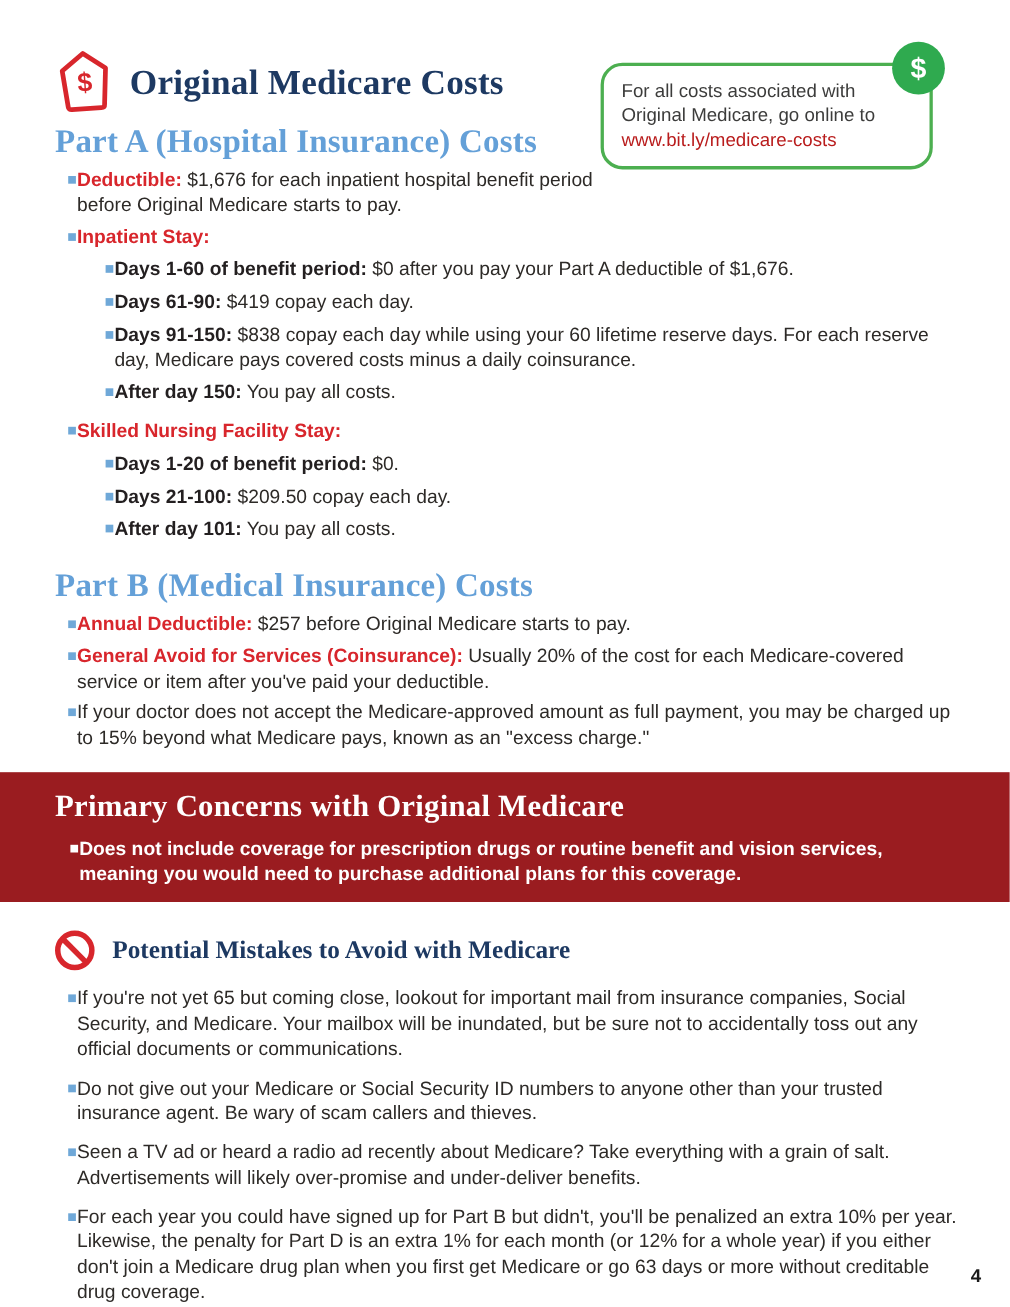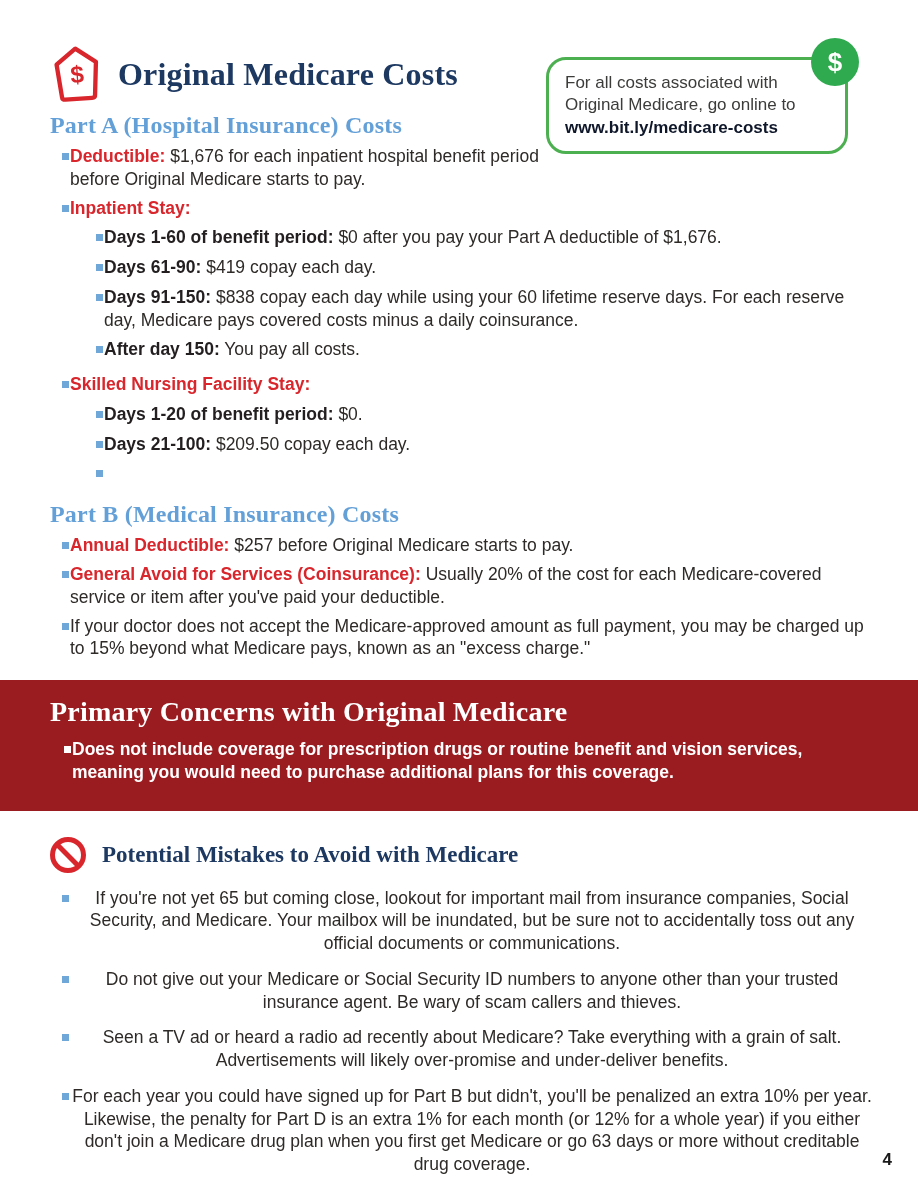--- a/index.html
+++ b/index.html
@@ -21,31 +21,31 @@
     font-weight:bold; font-size:32px; color:#1d3962; letter-spacing:.2px;text-align:right;
   }
 
   
   .callout {
     position:absolute; top:57px; right:70px; width:302px;
     border:3.5px solid #4caf50; border-radius:20px;
     background:#fff; padding:12px 16px 12px 16px;
     font-size:17px; line-height:1.32; color:#3c3c3b;
   }
-  .callout .link { color:#0f172a; font-weight:bold; text-decoration:none; }
+  .callout .link { color:#b91c1c; font-weight:normal; text-decoration:none; }
   .dollar-badge {
     position:absolute; top:-22px; right:-14px; width:48px; height:48px;
     background:#2faa4f; border-radius:50%; color:#fff;
     font-weight:bold; font-size:26px; display:flex; align-items:center; justify-content:center;
   }
 
   
   .section-heading {
     font-family:"Liberation Serif", serif; font-weight:bold;
-    font-size:24px; color:#64a0d8; margin:10px 0 6px 50px; letter-spacing:.2px;
+    font-size:30px; color:#64a0d8; margin:10px 0 6px 50px; letter-spacing:.2px;
   }
   .section-heading.partb { margin-top:24px; }
 
   
   .blist { margin-left:62px; margin-right:40px; }
   .bitem { display:flex; gap:1px; margin-bottom:6px; }
   .bitem.gap { margin-top:12px; }
   .sq {
     flex:0 0 auto; width:7px; height:7px; margin-top:8px; background:#6fa8d8;
   }
@@ -53,21 +53,21 @@
   .btext { font-size:17.5px; line-height:1.3; }
   .label-red { color:#d8262c; font-weight:bold; }
   .label-dark { color:#231f20; font-weight:bold; }
   .sublist { margin-left:34px; margin-top:7px; }
   .sublist .bitem { margin-bottom:7px; }
   .narrow { max-width:470px; display:inline-block; }
 
   
   .banner {
     background:#9a1c20; color:#fff; width:918px;
-    margin-top:20px; padding:16px 46px 20px 50px;
+    margin-top:20px; padding:16px 46px 8px 50px;
   }
   .banner-title {
     font-family:"Liberation Serif", serif; font-weight:bold;
     font-size:28px; margin-bottom:10px; letter-spacing:.2px;
   }
   .banner .bitem { margin-left:14px; margin-bottom:7px; }
   .banner .btext { font-weight:bold; font-size:17.5px; }
 
   
   .mistakes-header { display:flex; align-items:center; gap:16px; margin:26px 0 14px 50px; }
@@ -77,21 +77,21 @@
   }
   .no-icon::after {
     content:""; position:absolute; left:-1px; top:11px; width:28px; height:5px;
     background:#d8262c; transform:rotate(45deg);
   }
   .mistakes-title {
     font-family:"Liberation Serif", serif; font-weight:bold;
     font-size:23px; color:#1d3962;text-align:right;
   }
   .mlist { margin-left:62px; margin-right:44px; }
-  .mlist .bitem { margin-bottom:13px;text-align:center; }
+  .mlist .bitem { margin-bottom:13px; }
 
   
   .page-number {
     position:absolute; right:26px; bottom:18px;
     font-weight:bold; font-size:17px; color:#1a1a1a;
   }
 </style>
 </head>
 <body>
 
@@ -152,20 +152,21 @@
       <div class="bitem">
         <span class="sq"></span>
         <span class="btext"><span class="label-dark">Days 1-20 of benefit period:</span> <span>$0.</span></span>
       </div>
       <div class="bitem">
         <span class="sq"></span>
         <span class="btext"><span class="label-dark">Days 21-100:</span> <span>$209.50 copay each day.</span></span>
       </div>
       <div class="bitem">
         <span class="sq"></span>
+        <span class="btext"><span class="label-dark">After day 101:</span> <span>You pay all costs.</span></span>
       </div>
     </div>
   </div>
 
   <h2 class="section-heading partb">Part B (Medical Insurance) Costs</h2>
   <div class="blist">
     <div class="bitem">
       <span class="sq"></span>
       <span class="btext"><span class="label-red">Annual Deductible:</span> <span>$257 before Original Medicare starts to pay.</span></span>
     </div>

